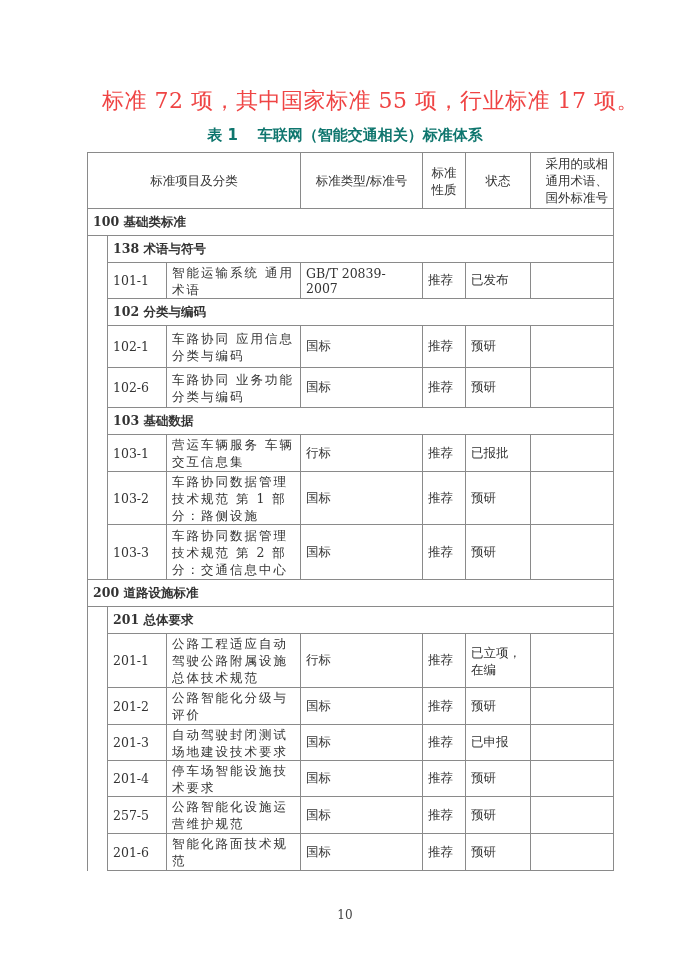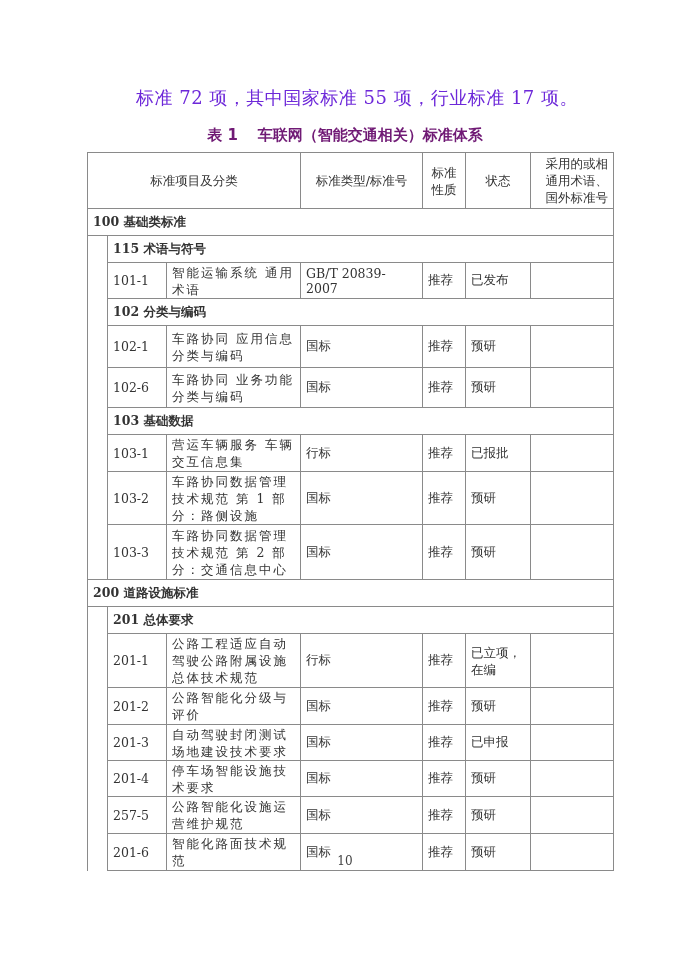--- a/index.html
+++ b/index.html
@@ -1,30 +1,30 @@
 <!DOCTYPE html>
 <html><head>
 <meta charset="utf-8">
 <style>
   html,body{margin:0;padding:0;background:#ffffff;}
   body{width:690px;height:973px;position:relative;overflow:hidden;
        font-family:"DejaVu Serif","Liberation Serif",serif;color:#2a2a2a;}
-  .intro{position:absolute;left:102px;top:86px;font-size:18px;letter-spacing:0.5px;color:#6d28d9;margin-left:34px;}
+  .intro{position:absolute;left:102px;top:86px;font-size:22px;letter-spacing:0.5px;color:#ef4444;}
   .caption{position:absolute;left:0;width:690px;top:126px;text-align:center;
-           font-family:"DejaVu Sans","Liberation Sans",sans-serif;font-size:15px;font-weight:bold;color:#701a75;}
+           font-family:"DejaVu Sans","Liberation Sans",sans-serif;font-size:15px;font-weight:bold;color:#0f766e;}
   .caption .sp{display:inline-block;width:20px;}
   table{position:absolute;left:87px;top:152px;border-collapse:collapse;table-layout:fixed;width:526px;}
   td{border:1px solid #8a8a8a;padding:0 5px;font-size:12.5px;vertical-align:middle;color:#333;}
   .hdr td{font-family:"DejaVu Sans","Liberation Sans",sans-serif;font-size:12.5px;color:#333;text-align:center;height:55px;line-height:17px;}
   .cat td{font-weight:bold;height:26px;font-size:12.5px;}
   .indent{border-top:none;border-bottom:none;padding:0;}
   .name{letter-spacing:2px;line-height:17px;font-size:12.5px;}
   .id{font-size:12.5px;}
   .nat{text-align:left;}
-  .pageno{position:absolute;left:0;width:690px;top:854px;text-align:center;font-size:12px;color:#444;}
+  .pageno{position:absolute;left:0;width:690px;top:908px;text-align:center;font-size:12px;color:#444;}
 </style>
 </head>
 <body>
 
 <div class="intro">标准 72 项，其中国家标准 55 项，行业标准 17 项。</div>
 
 <div class="caption">
   <span>表 1</span><span class="sp"></span><span>车联网（智能交通相关）标准体系</span>
 </div>
 
@@ -45,21 +45,21 @@
     <td><span>标准</span><br><span>性质</span></td>
     <td>状态</td>
     <td style="text-align:right;"><span>采用的或相</span><br><span>通用术语、</span><br><span>国外标准号</span></td>
   </tr>
 
   <tr class="cat">
     <td colspan="7">100  基础类标准</td>
   </tr>
   <tr class="cat">
     <td class="indent" rowspan="9"></td>
-    <td colspan="6">115 术语与符号</td>
+    <td colspan="6">138 术语与符号</td>
   </tr>
   <tr style="height:36px">
     <td class="id">101-1</td>
     <td class="name">智能运输系统 通用术语</td>
     <td>GB/T 20839-2007</td>
     <td class="nat">推荐</td>
     <td>已发布</td>
     <td></td>
   </tr>
   <tr class="cat">

